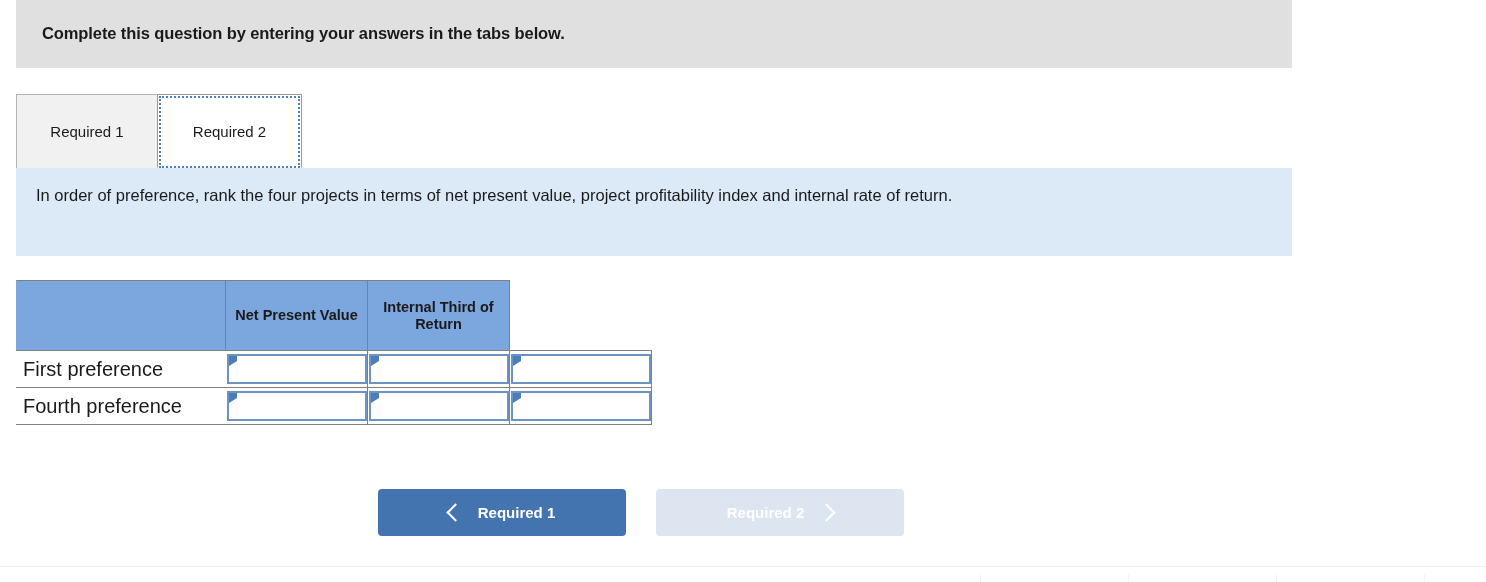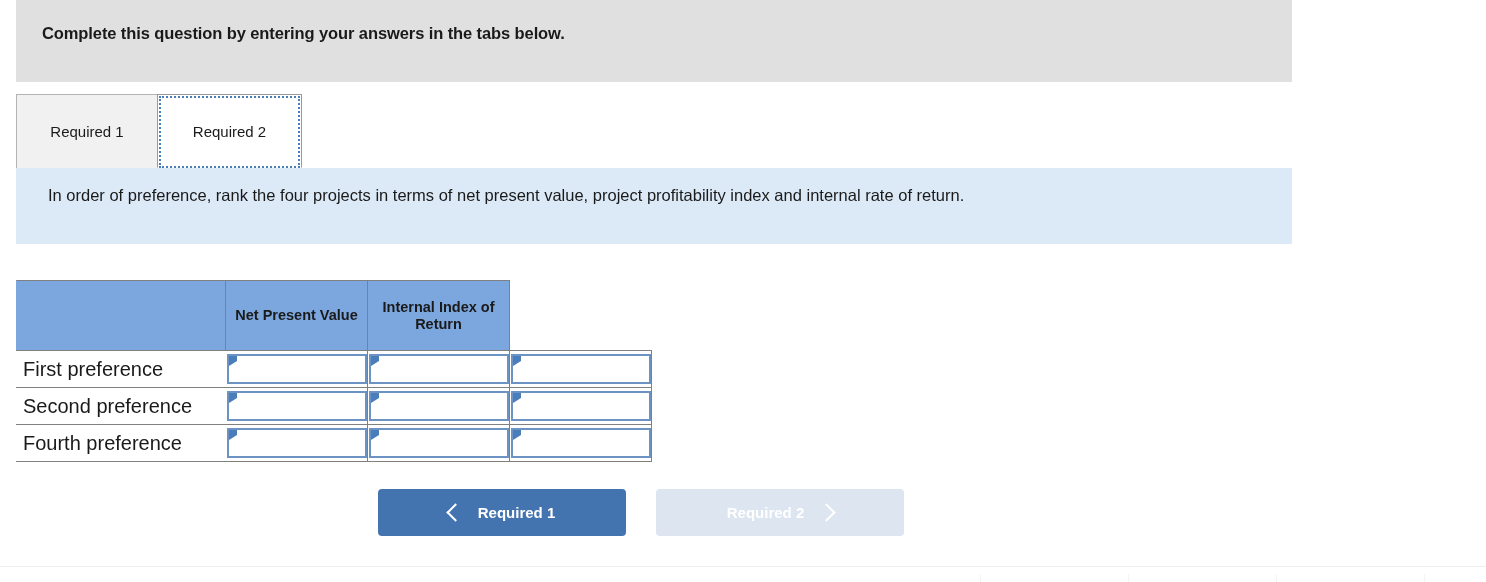--- a/index.html
+++ b/index.html
@@ -15,21 +15,21 @@
     font-family: "Liberation Sans", sans-serif;
     color: #222222;
   }
 
   
   .banner {
     position: absolute;
     left: 16px;
     top: 0px;
     width: 1276px;
-    height: 82px;
+    height: 68px;
     background: #e0e0e0;
     box-sizing: border-box;
   }
   .banner-title {
     position: absolute;
     left: 26px;
     top: 24px;
     font-size: 16.5px;
     font-weight: bold;
     color: #1a1a1a;
@@ -80,24 +80,24 @@
     pointer-events: none;
   }
   .tab-label { position: relative; z-index: 2; }
 
   
   .prompt {
     position: absolute;
     left: 16px;
     top: 168px;
     width: 1276px;
-    height: 76px;
+    height: 88px;
     background: #dceaf8;
     box-sizing: border-box;
-    padding: 15px 20px 0 32px;
+    padding: 15px 20px 0 20px;
   }
   .prompt-text {
     font-size: 16.5px;
     line-height: 24px;
     color: #1a1a1a;
     max-width: 1215px;
   }
 
   
   .table {
@@ -269,47 +269,26 @@
 
 <div class="prompt">
   <div class="prompt-text">In order of preference, rank the four projects in terms of net present value, project profitability index and internal rate of return.</div>
 </div>
 
 <div class="table">
 
   <div class="thead">
     <div class="th th-rowlabel"></div>
     <div class="th th-col">Net Present Value</div>
-    <div class="th th-last">Internal Index of Return</div>
+    <div class="th th-last">Internal Third of Return</div>
   </div>
 
   <div id="table-body">
       <div class="trow">
         <div class="td-label">First preference</div>
-        <div class="td-cell">
-          <div class="answer-box">
-            <span class="answer-marker"></span>
-            <input class="answer-input" type="text" style="">
-          </div>
-        </div>
-        <div class="td-cell">
-          <div class="answer-box">
-            <span class="answer-marker"></span>
-            <input class="answer-input" type="text" style="">
-          </div>
-        </div>
-        <div class="td-cell">
-          <div class="answer-box">
-            <span class="answer-marker"></span>
-            <input class="answer-input" type="text" style="">
-          </div>
-        </div>
-      </div>
-      <div class="trow">
-        <div class="td-label">Second preference</div>
         <div class="td-cell">
           <div class="answer-box">
             <span class="answer-marker"></span>
             <input class="answer-input" type="text" style="">
           </div>
         </div>
         <div class="td-cell">
           <div class="answer-box">
             <span class="answer-marker"></span>
             <input class="answer-input" type="text" style="">

